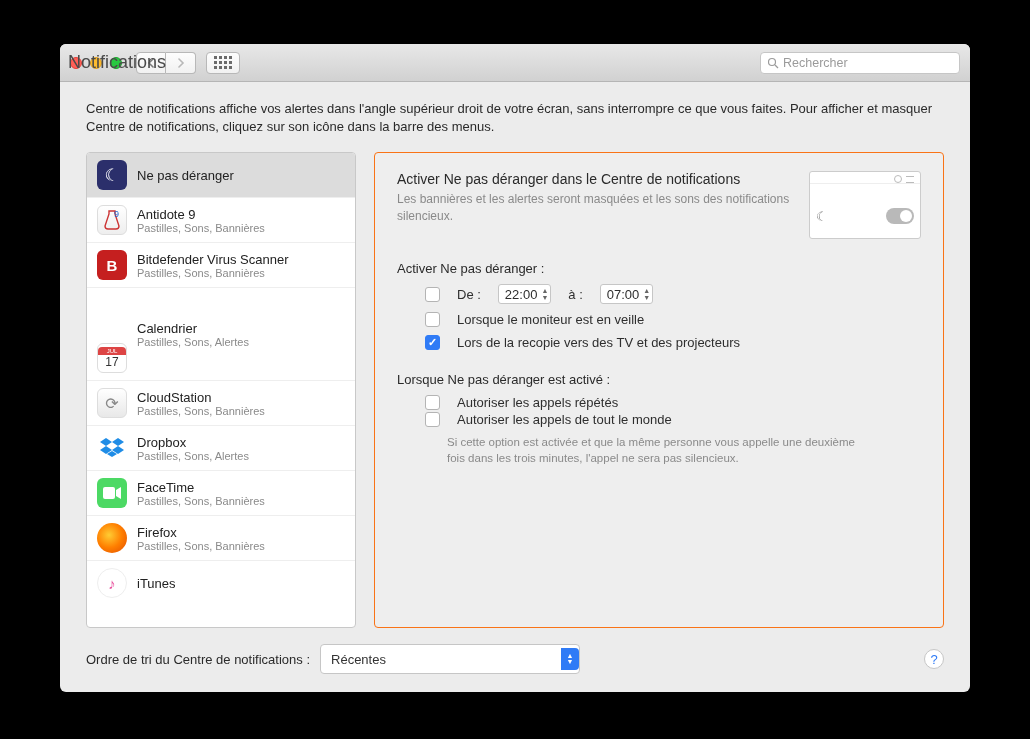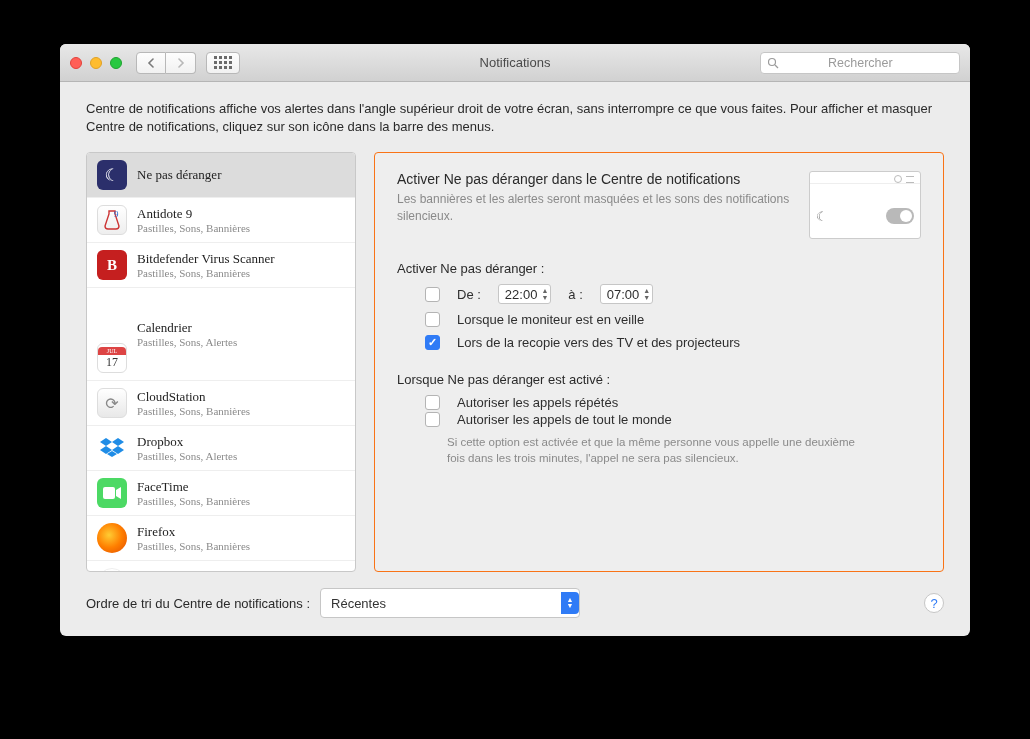--- a/index.html
+++ b/index.html
@@ -46,43 +46,42 @@
     color:#6f6f6f; font-size:13px;
   }
   .nav-btn.left { border-radius: 4px 0 0 4px; }
   .nav-btn.right { border-radius: 0 4px 4px 0; border-left:none; }
   .grid-btn { width:34px; border-radius:4px; margin-left:10px; }
   .grid-dots {
     display:grid; grid-template-columns:repeat(4,3px); grid-auto-rows:3px; gap:2px;
   }
   .grid-dots span { background:#6b6b6b; width:3px; height:3px; }
   .title {
-    position:absolute; left:0; right:0; text-align:center;
-    font-size:13px; color:#4a4a4a; pointer-events:none;
+    position:absolute; left:8px; right:0; text-align:left;
+    font-size:18px; color:#4a4a4a; pointer-events:none;
   }
   .search {
     margin-left:auto; height:22px; width:200px;
     background:#fff; border:1px solid #c6c6c6; border-radius:4px;
     display:flex; align-items:center; padding:0 6px; color:#9b9b9b;
   }
   .search svg { margin-right:4px; flex-shrink:0; }
   .search input {
-    border:none; outline:none; font-size:12.5px; color:#333; width:100%; background:transparent;margin-left:45px;
+    border:none; outline:none; font-size:12.5px; color:#333; width:100%; background:transparent;
   }
   .search input::placeholder { color:#9b9b9b; }
 
   .body { padding: 18px 26px 18px; }
   .intro { font-size:13px; line-height:1.4; color:#2a2a2a; margin-bottom:16px; }
 
   .panels { display:flex; gap:18px; }
   .sidebar {
-    width: 270px; height: 420px;
+    width: 270px; height: 476px;
     background:#fff; border:1px solid #c8c8c8; border-radius:4px;
     overflow:hidden;
-    font-family:Liberation Serif, serif;
   }
   .side-item {
     display:flex; align-items:center; gap:10px;
     padding:7px 10px; border-bottom:1px solid #eee;
     cursor:default;
   }
   .side-item.selected { background:#dcdcdc; }
   .app-icon {
     width:30px; height:30px; border-radius:6px;
     display:flex; align-items:center; justify-content:center;

